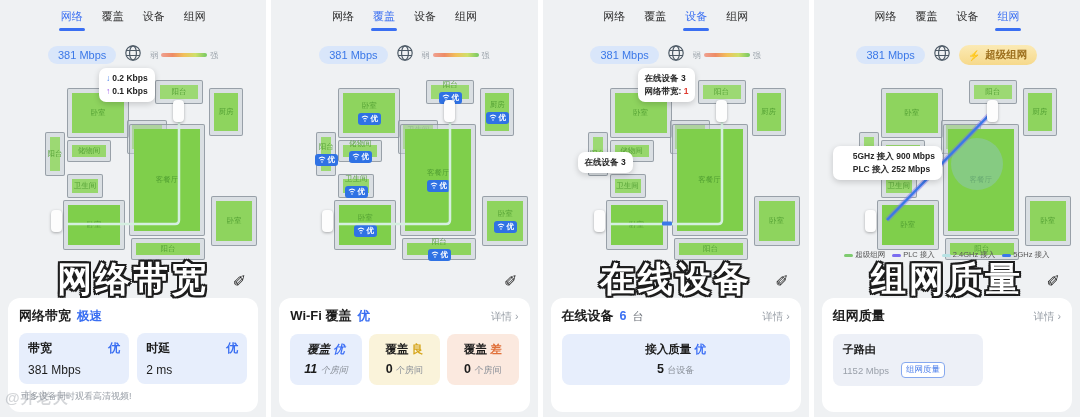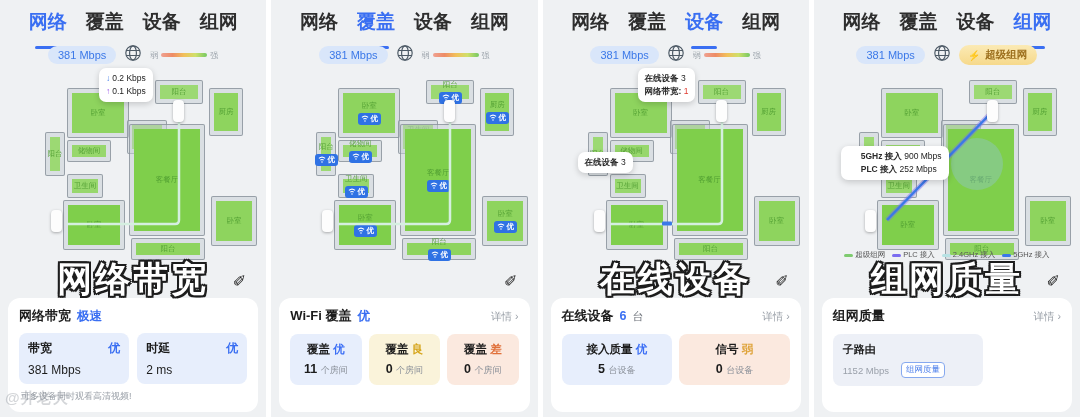--- a/index.html
+++ b/index.html
@@ -1,42 +1,42 @@
 <!DOCTYPE html>
 <html><head>
 <meta charset="utf-8">
 <style>
   html,body{margin:0;padding:0}
   body{width:1080px;height:417px;background:#fff;font-family:"Liberation Sans",sans-serif;overflow:hidden;position:relative}
   #app{display:flex;gap:5px;width:1080px;height:417px}
   .panel{flex:1;background:#eff1f3;position:relative;overflow:hidden}
   
   .tabs{position:absolute;top:9px;left:0;right:0;display:flex;justify-content:center;gap:19px;z-index:3}
-  .tab{font-size:19px;color:#2e2e2e;font-weight:700;position:relative;padding-bottom:14px;cursor:pointer}
+  .tab{font-size:11px;color:#2e2e2e;font-weight:400;position:relative;padding-bottom:7px;cursor:pointer}
   .tab.active{color:#3a6ff2}
   .tab.active::after{content:"";position:absolute;left:50%;transform:translateX(-50%);bottom:0;width:26px;height:3px;border-radius:2px;background:#3a6ff2}
   
   .status{position:absolute;top:44px;left:0;right:0;display:flex;align-items:center;justify-content:center;gap:8px;z-index:3}
   .pill{background:#d9e6fa;color:#3b78e8;font-size:11px;padding:3px 10px;border-radius:11px}
   .grad{display:flex;align-items:center;gap:3px;font-size:8px;color:#98a0a8}
   .gbar{width:46px;height:4px;border-radius:2px;background:linear-gradient(90deg,#efa191,#ee8c66,#f2c05a,#cfe06a,#74c863)}
   .gold{display:flex;align-items:center;gap:4px;background:linear-gradient(180deg,#fbeab5,#f6d98b);color:#9c6f1d;font-weight:700;font-size:10.5px;padding:3px 10px;border-radius:12px}
   .bolt{color:#ef8f1c;font-size:10px}
   
   .plan{position:absolute;top:74px;left:15px;width:236px;height:198px;z-index:1}
   .wall{position:absolute;background:rgba(201,207,214,.55);border:1.5px solid rgba(130,139,148,.75);border-radius:2px;box-sizing:border-box}
   .room{position:absolute;left:4px;top:4px;right:4px;bottom:4px;display:flex;flex-direction:column;align-items:center;justify-content:center;gap:2px;overflow:visible}
   .rlabel{font-size:7.5px;color:#4e9c30;white-space:nowrap;opacity:.9}
   .wbadge{display:inline-flex;align-items:center;gap:2px;background:#2f72e4;color:#fff;font-size:7.5px;font-weight:700;padding:1px 3px;border-radius:3px;white-space:nowrap}
   .pathsvg{position:absolute;left:0;top:0;z-index:2;pointer-events:none}
   .router{position:absolute;width:11px;height:22px;background:#fdfdfd;border-radius:4px;box-shadow:0 1px 3px rgba(0,0,0,.3);z-index:3}
   .tip{position:absolute;background:#fff;border-radius:7px;padding:4px 7px;box-shadow:0 2px 6px rgba(0,0,0,.18);font-size:8.5px;white-space:nowrap;z-index:5;line-height:1.5}
   .tip .arr{font-weight:700;margin-right:2px}
   .tip .tt{font-weight:600;color:#2b2b2b}
-  .tip .em{font-weight:400}
+  .tip .em{font-weight:700}
   
   .legend{position:absolute;top:250px;left:0;right:0;display:flex;justify-content:center;gap:7px;font-size:7.5px;color:#555;z-index:6}
   .lg{display:flex;align-items:center;gap:2px}
   .sw{width:9px;height:3px;border-radius:2px}
   
   .big{position:absolute;top:256px;left:0;right:0;text-align:center;font-size:35px;font-weight:900;letter-spacing:3px;color:#fff;z-index:6;
        text-shadow:-2px -2px 0 #1d1d1d,2px -2px 0 #1d1d1d,-2px 2px 0 #1d1d1d,2px 2px 0 #1d1d1d,-2px 0 0 #1d1d1d,2px 0 0 #1d1d1d,0 -2px 0 #1d1d1d,0 2px 0 #1d1d1d}
   .pencil{position:absolute;top:270px;right:20px;z-index:7;font-size:16px;color:#222;transform:scaleY(-1)}
   
   .card{position:absolute;left:8px;right:8px;top:298px;bottom:5px;background:#fff;border-radius:12px;padding:9px 11px;box-sizing:border-box;z-index:4}
@@ -350,21 +350,21 @@
         <div class="router" style="left: 36px; top: 136px;"></div>
       </div>
       <div class="pencil">✎</div>
       <div class="card">
         <div class="chead">
           <span class="ctitle">Wi-Fi 覆盖</span>
           <span class="ctag">优</span>
           <span class="detail">详情 ›</span>
         </div>
         <div class="trow">
-          <div class="tbox" style="background: rgb(231, 238, 252);">
+          <div class="tbox" style="background: rgb(231, 238, 252); font-style: italic;">
             <div class="tl1"><span>覆盖 </span><span style="color: rgb(59, 110, 245);">优</span></div>
             <div class="tl2"><span>11 </span><span class="unit">个房间</span></div>
           </div>
           <div class="tbox" style="background: rgb(250, 243, 218);">
             <div class="tl1"><span>覆盖 </span><span style="color: rgb(214, 165, 28);">良</span></div>
             <div class="tl2"><span>0 </span><span class="unit">个房间</span></div>
           </div>
           <div class="tbox" style="background: rgb(251, 233, 223);">
             <div class="tl1"><span>覆盖 </span><span style="color: rgb(224, 112, 58);">差</span></div>
             <div class="tl2"><span>0 </span><span class="unit">个房间</span></div>
@@ -473,24 +473,20 @@
           <span class="ctitle">在线设备</span>
           <span class="ctag">6</span>
           <span class="csuf">台</span>
           <span class="detail">详情 ›</span>
         </div>
         <div class="trow">
           <div class="tbox" style="background: rgb(231, 238, 252);">
             <div class="tl1"><span>接入质量 </span><span style="color: rgb(59, 110, 245);">优</span></div>
             <div class="tl2"><span>5 </span><span class="unit">台设备</span></div>
           </div>
-          <div class="tbox" style="background: rgb(251, 233, 223);">
-            <div class="tl1"><span>信号 </span><span style="color: rgb(223, 164, 60);">弱</span></div>
-            <div class="tl2"><span>0 </span><span class="unit">台设备</span></div>
-          </div>
         </div>
       </div>
     </div>
     <div class="panel">
       <div class="tabs">
         <div class="tab">网络</div>
         <div class="tab">覆盖</div>
         <div class="tab">设备</div>
         <div class="tab active">组网</div>
       </div>
@@ -566,21 +562,21 @@
         </div>
         <div>
           <svg class="pathsvg" width="236" height="198">
             <circle cx="148" cy="90" r="26" fill="rgba(150,195,235,.35)"></circle>
             <path d="M163 38 L58 146" stroke="#7b6cf0" stroke-width="5" opacity=".45" fill="none"></path>
             <path d="M163 38 L58 146" stroke="#3b78e8" stroke-width="2.5" fill="none"></path>
           </svg>
         </div>
         <div class="router" style="left: 158px; top: 26px;"></div>
         <div class="router" style="left: 36px; top: 136px;"></div>
-        <div class="tip" style="left: 12px; top: 72px; padding-left: 20px;">
+        <div class="tip" style="left: 4px; top: 72px; padding-left: 20px;">
           <div class="tline"><span class="tt">5GHz 接入 </span><span class="em" style="color: rgb(34, 34, 34);">900 Mbps</span></div>
           <div class="tline"><span class="tt">PLC 接入 </span><span class="em" style="color: rgb(34, 34, 34);">252 Mbps</span></div>
         </div>
       </div>
       <div class="legend">
         <span class="lg">
           <span class="sw" style="background: rgb(126, 203, 111);"></span>
           <span>超级组网</span>
         </span>
         <span class="lg">

